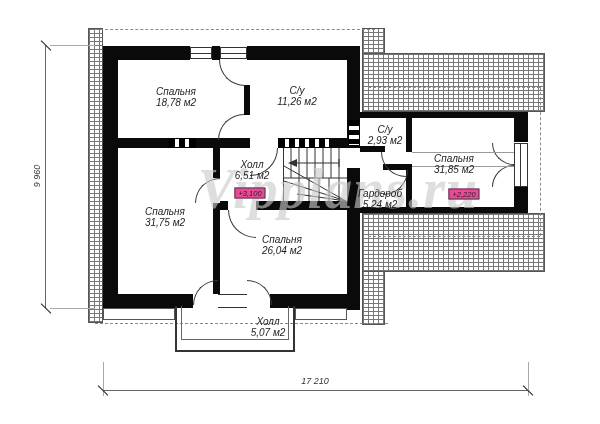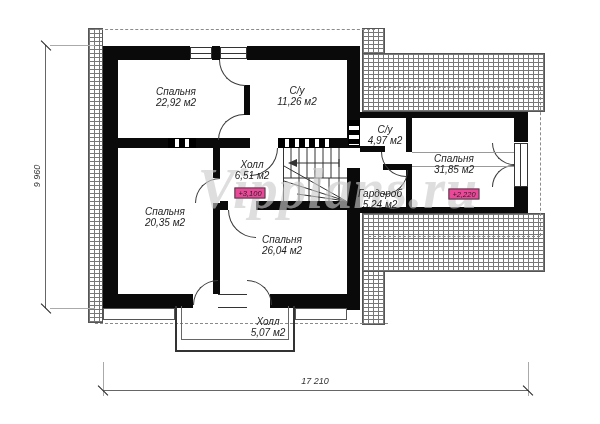--- a/index.html
+++ b/index.html
@@ -147,47 +147,47 @@
 
   <div class="ledge" style="left:103px;top:308px;width:72px;height:12px;"></div>
   <div class="ledge" style="left:295px;top:308px;width:52px;height:12px;"></div>
   <div class="balc-outer" style="left:175px;top:306px;width:120px;height:46px;"></div>
   <div class="balc-inner" style="left:181px;top:306px;width:108px;height:34px;"></div>
 
   <div class="watermark">Vipplans.ru</div>
 
   <div class="lbl" style="left:176px;top:97px;">
     <div>Спальня</div>
-    <div>22,92 м2</div>
+    <div>18,78 м2</div>
   </div>
   <div class="lbl" style="left:297px;top:96px;">
     <div>С/у</div>
     <div>11,26 м2</div>
   </div>
   <div class="lbl" style="left:252px;top:170px;">
     <div>Холл</div>
     <div>6,51 м2</div>
   </div>
   <div class="elev" style="left:250px;top:193px;">+3,100</div>
   <div class="lbl" style="left:385px;top:135px;">
     <div>С/у</div>
-    <div>4,97 м2</div>
+    <div>2,93 м2</div>
   </div>
   <div class="lbl" style="left:454px;top:164px;">
     <div>Спальня</div>
     <div>31,85 м2</div>
   </div>
   <div class="elev" style="left:464px;top:194px;text-align:center;">+2,220</div>
   <div class="lbl" style="left:380px;top:199px;">
     <div>Гардероб</div>
     <div>5,24 м2</div>
   </div>
   <div class="lbl" style="left:165px;top:217px;">
     <div>Спальня</div>
-    <div>20,35 м2</div>
+    <div>31,75 м2</div>
   </div>
   <div class="lbl" style="left:282px;top:245px;">
     <div>Спальня</div>
     <div>26,04 м2</div>
   </div>
   <div class="lbl" style="left:268px;top:327px;">
     <div>Холл</div>
     <div>5,07 м2</div>
   </div>
 

